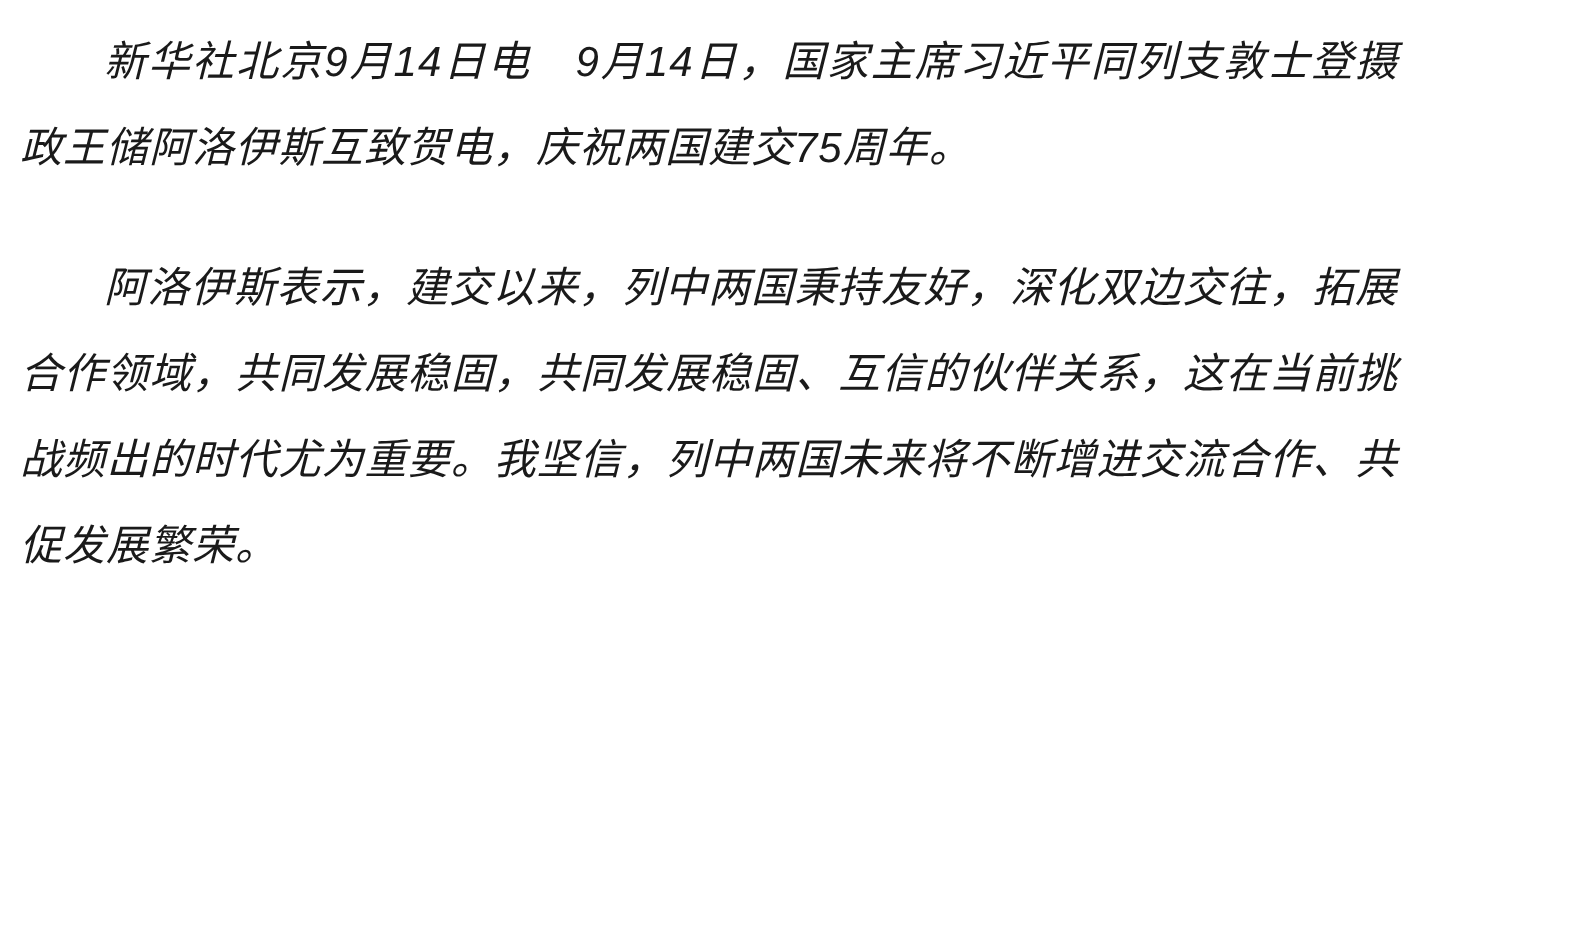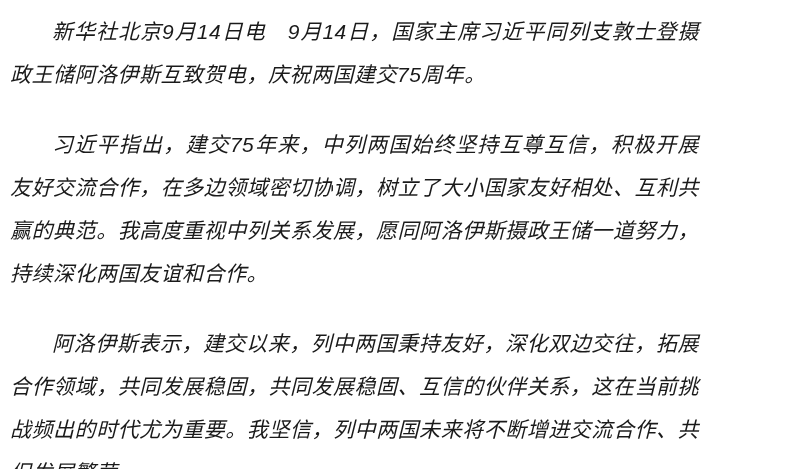--- a/index.html
+++ b/index.html
@@ -28,15 +28,14 @@
     text-align: justify;
     letter-spacing: 0.5px;
     font-weight: 400;
   }
 </style>
 </head>
 <body>
 
 <main class="article-body">
   <p class="article-paragraph">新华社北京9月14日电　9月14日，国家主席习近平同列支敦士登摄政王储阿洛伊斯互致贺电，庆祝两国建交75周年。</p>
-  <p class="article-paragraph">习近平指出，建交75年来，中列两国始终坚持互尊互信，积极开展友好交流合作，在多边领域密切协调，树立了大小国家友好相处、互利共赢的典范。我高度重视中列关系发展，愿同阿洛伊斯摄政王储一道努力，持续深化两国友谊和合作。</p>
   <p class="article-paragraph">阿洛伊斯表示，建交以来，列中两国秉持友好，深化双边交往，拓展合作领域，共同发展稳固，共同发展稳固、互信的伙伴关系，这在当前挑战频出的时代尤为重要。我坚信，列中两国未来将不断增进交流合作、共促发展繁荣。</p>
 </main>
 
 </body></html>

